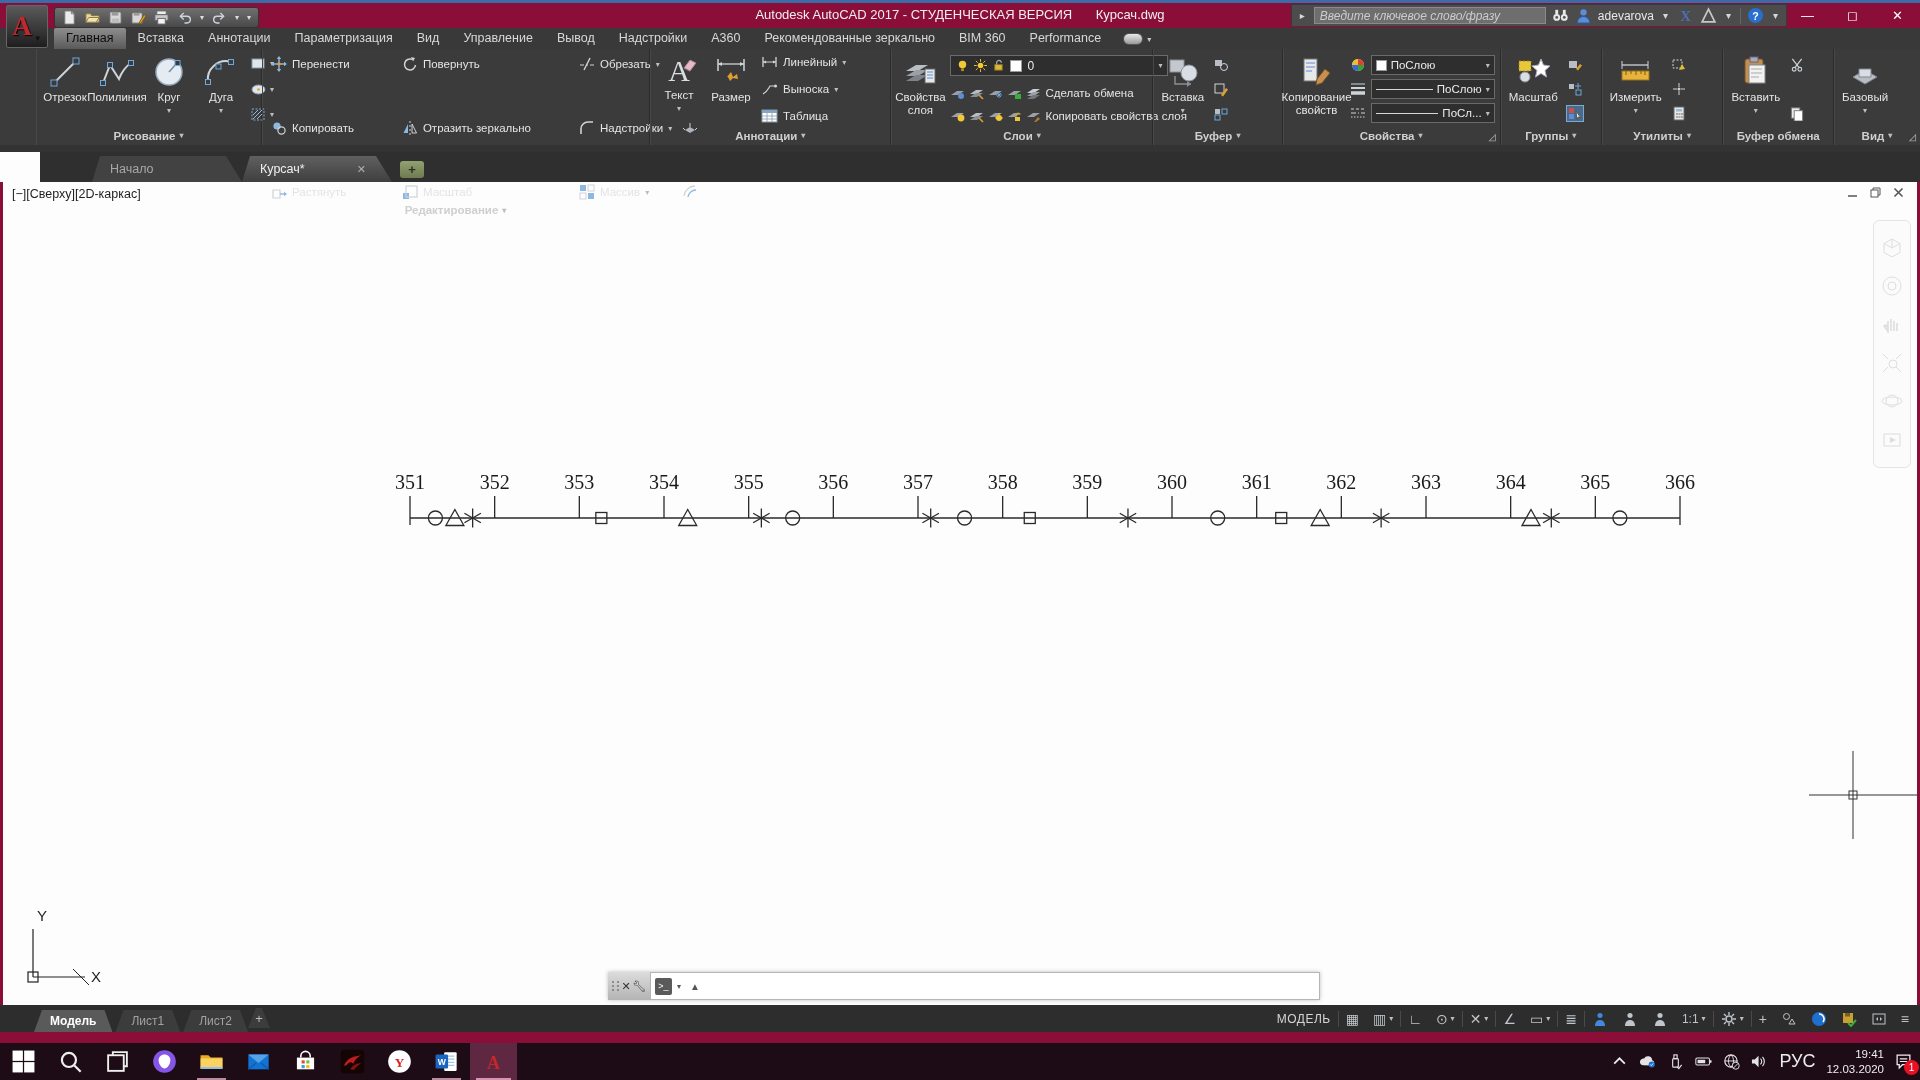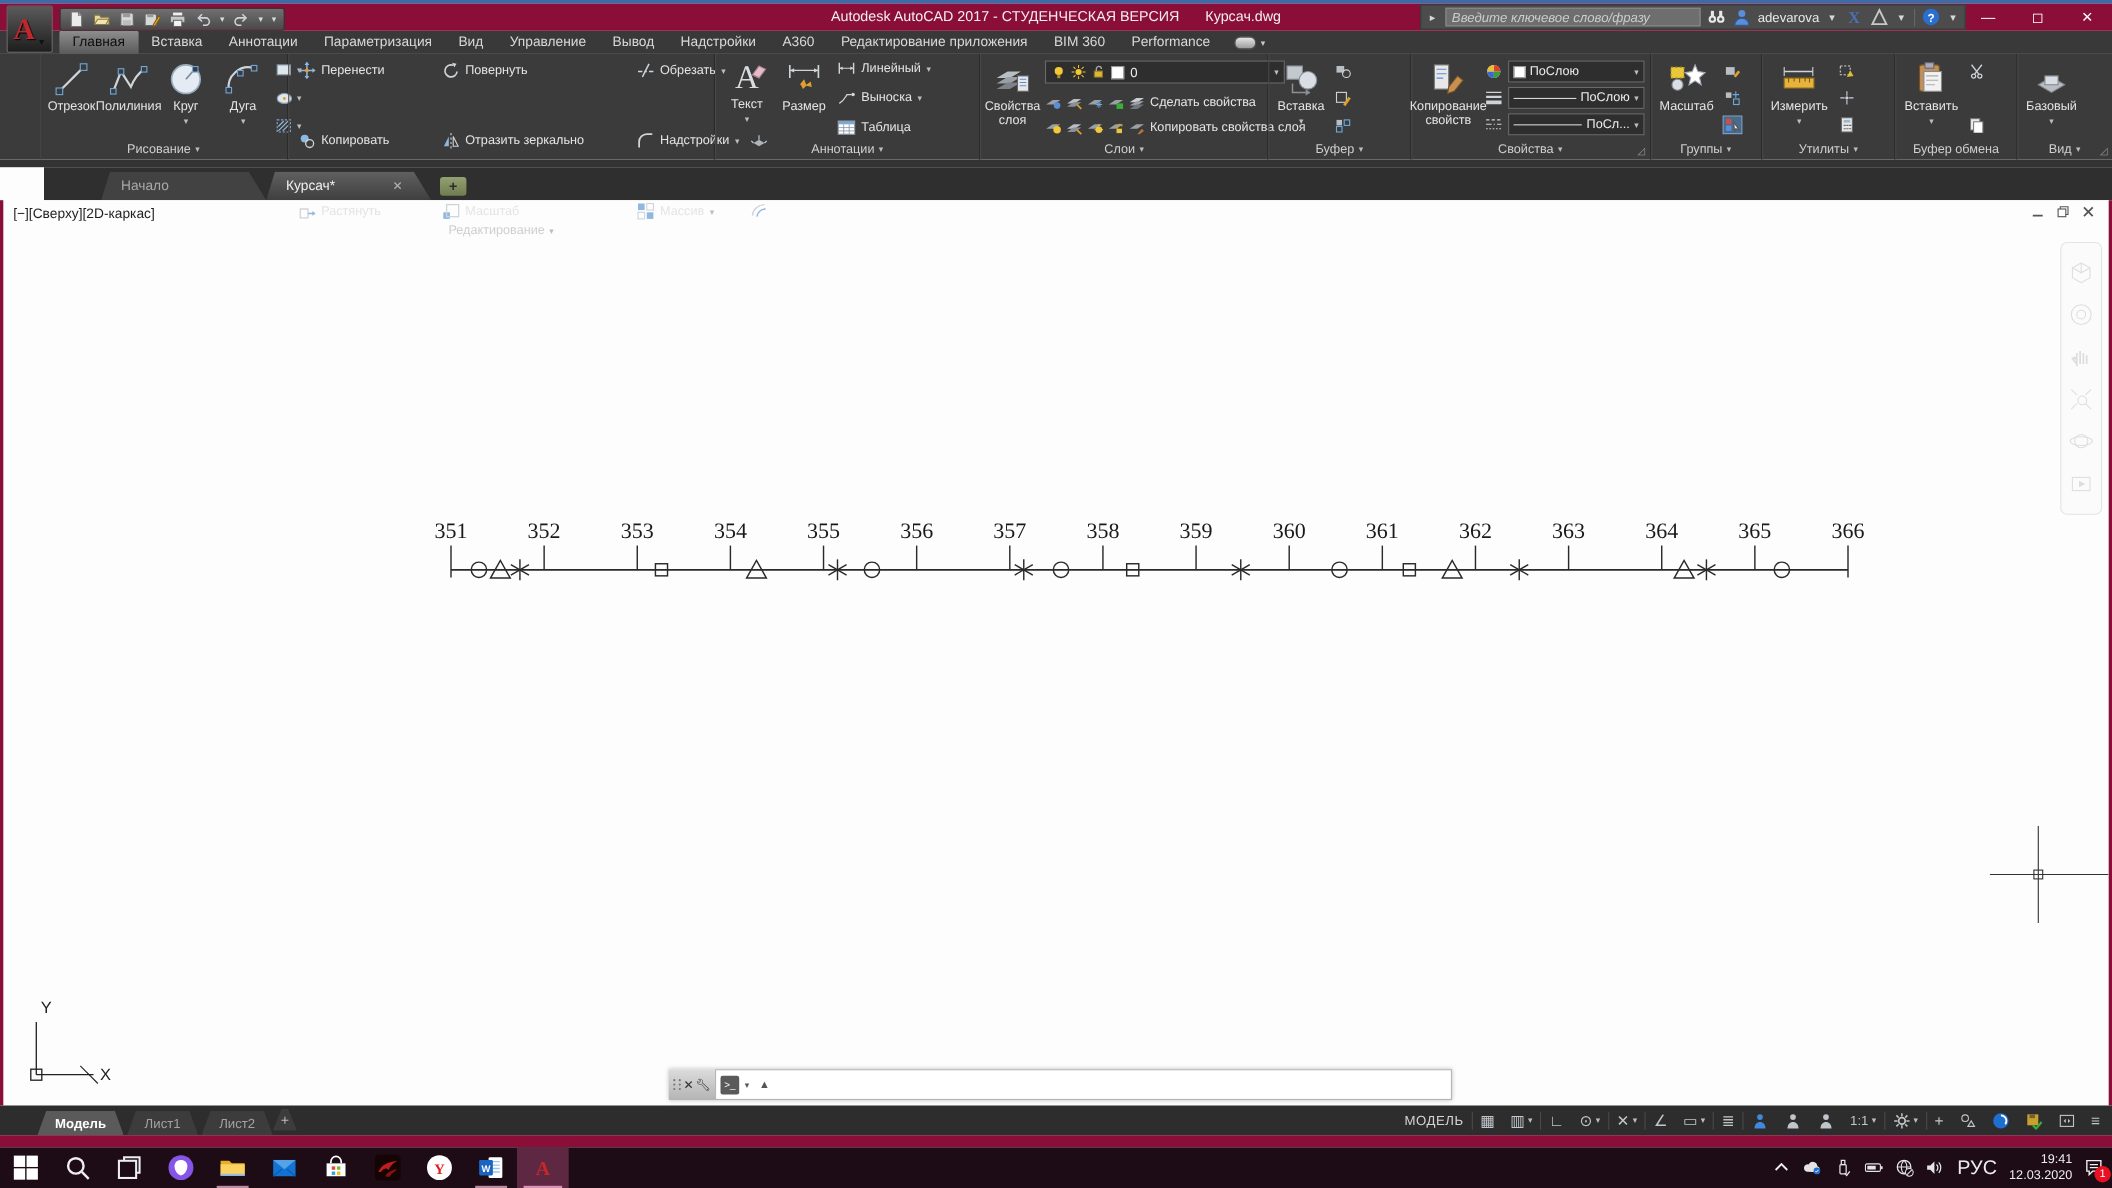--- a/index.html
+++ b/index.html
@@ -45,21 +45,21 @@
                      display:inline-block; border:1px solid #555; }
   .rtab-extra .dk { color:#ccc; font-size:8px; }
 
   
   .ribbon { position:absolute; top:49px; left:0; width:100%; height:96px; background:#3b3b3b;
             display:flex; padding-left:36px; z-index:2; }
   .panel { height:100%; display:flex; flex-direction:column; border-right:1px solid #2b2b2b;
            box-shadow:inset 1px 0 0 #484848; }
   .panel-body { flex:1; display:flex; align-items:stretch; padding:4px 5px 1px; gap:4px; }
   .panel-label { height:19px; display:flex; align-items:center; justify-content:center;
-                 color:#cfcfcf; font-size:11.5px; gap:4px; position:relative; }
+                 color:#cfcfcf; font-size:11.5px; gap:4px; position:relative;font-weight:bold; }
   .dd { font-size:8px; color:#bdbdbd; }
   .launcher { position:absolute; right:4px; bottom:3px; color:#9a9a9a; font-size:9px; }
   .bigbtn { display:flex; flex-direction:column; align-items:center; justify-content:flex-start;
             padding:2px 3px; color:#e4e4e4; font-size:11.5px; min-width:48px; text-align:center; line-height:1.15; gap:2px; }
   .bigbtn svg { width:36px; height:34px; display:block; }
   .bigbtn .bb-label { display:flex; flex-direction:column; align-items:center; }
   .flyout-col { display:flex; flex-direction:column; justify-content:space-between; padding:3px 1px; }
   .flyout-col .fo { display:flex; align-items:center; gap:3px; }
   .flyout-col svg { width:17px; height:15px; display:block; }
   .medgrid { display:grid; grid-template-columns:auto auto auto; column-gap:12px; row-gap:2px; align-content:space-between; padding:3px 4px;gap:48px; }
@@ -278,21 +278,21 @@
     <div id="ribbon-tabs" style="display:flex;align-items:flex-end;">
         <div class="rtab active">Главная</div>
         <div class="rtab">Вставка</div>
         <div class="rtab">Аннотации</div>
         <div class="rtab">Параметризация</div>
         <div class="rtab">Вид</div>
         <div class="rtab">Управление</div>
         <div class="rtab">Вывод</div>
         <div class="rtab">Надстройки</div>
         <div class="rtab">A360</div>
-        <div class="rtab">Редактирование приложения</div>
+        <div class="rtab">Рекомендованные зеркально</div>
         <div class="rtab">BIM 360</div>
         <div class="rtab">Performance</div>
       </div>
     <div class="rtab-extra">
       <span class="cam"></span>
       <span class="dk">▾</span>
     </div>
   </div>
 
   <div class="ribbon">
@@ -617,21 +617,21 @@
                   <rect x="8" y="8" width="6" height="5" fill="#38b038"></rect>
                 </svg>
               </span>
             <span class="i">
                 <svg viewBox="0 0 15 14">
                   <path d="M1 7l6-4h7l-6 4z" fill="#c8ced4"></path>
                   <path d="M1 10l6-4h7l-6 4z" fill="#9aa0a6"></path>
                   <path d="M1 13l6-4h7l-6 4z" fill="#70767c"></path>
                 </svg>
               </span>
-            <span>Сделать свойства</span>
+            <span>Сделать обмена</span>
           </div>
           <div class="layer-row">
             <span class="i">
                 <svg viewBox="0 0 15 14">
                   <path d="M1 8l6-4h7l-6 4z" fill="#9aa0a6"></path>
                   <circle cx="11" cy="9" r="3.4" fill="#f2c838"></circle>
                 </svg>
               </span>
             <span class="i">
                 <svg viewBox="0 0 15 14">

